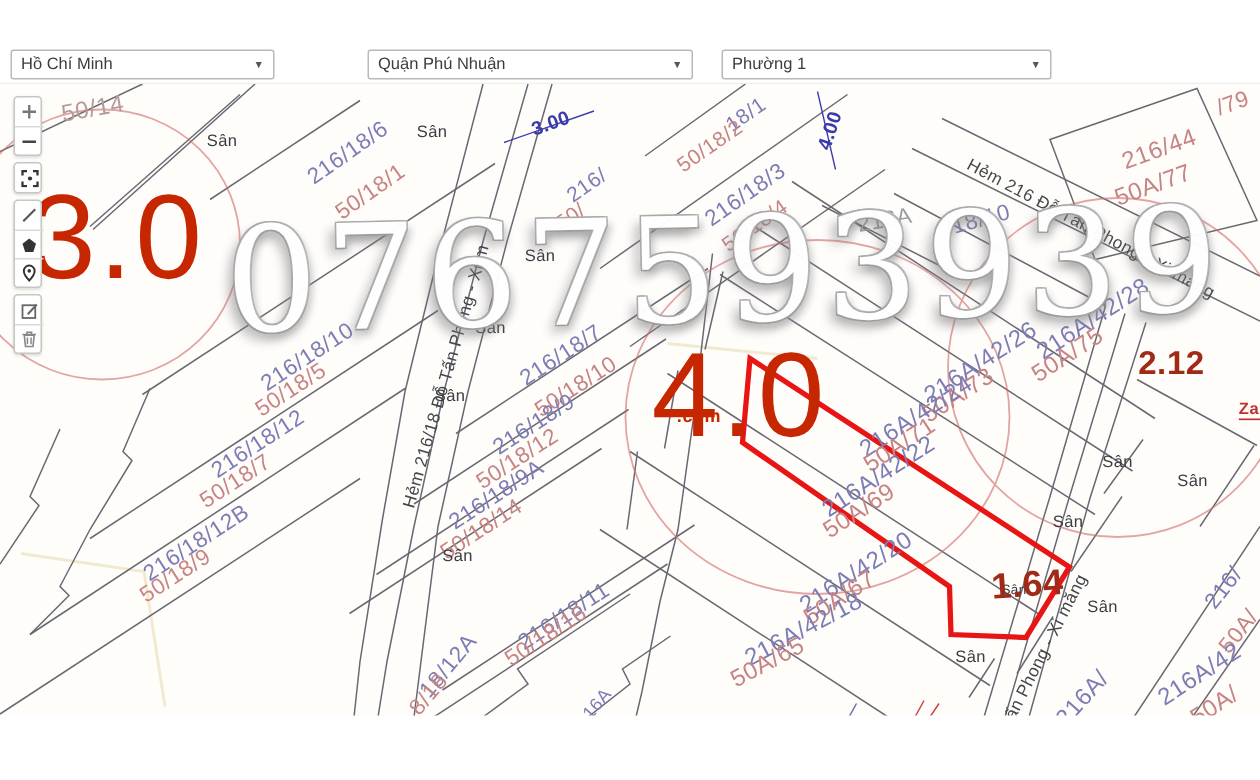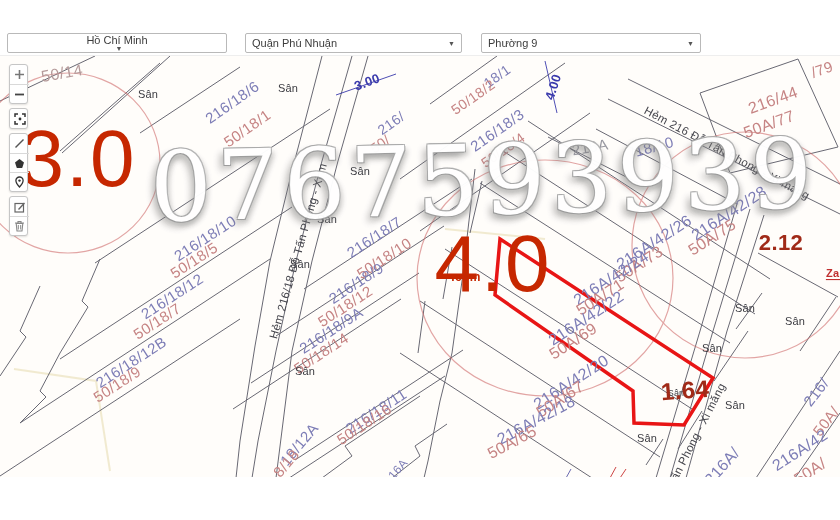--- a/index.html
+++ b/index.html
@@ -47,30 +47,30 @@
         cursor:pointer;box-sizing:border-box;}
   .tbtn + .tbtn{border-top:1px solid #d9d9d9;}
   .tbtn svg{position:static;display:block;} .sp4{height:4px;}
 
   .footer{position:absolute;left:0;top:477px;width:840px;height:43px;background:#fff;z-index:20;}
 </style>
 </head>
 <body>
 
 <div class="header">
-  <div class="select" style="left:7px;width:220px;flex-direction:column;">
+  <div class="select" style="left:7px;width:176px;">
     <span class="val">Hồ Chí Minh</span>
     <span class="caret">▼</span>
   </div>
   <div class="select" style="left:245px;width:217px;gap:36px;">
     <span class="val">Quận Phú Nhuận</span>
     <span class="caret">▼</span>
   </div>
   <div class="select" style="left:481px;width:220px;">
-    <span class="val">Phường 9</span>
+    <span class="val">Phường 1</span>
     <span class="caret">▼</span>
   </div>
 </div>
 
 <div class="map">
   <svg width="840" height="422" viewBox="0 55 840 422">
 
     <g stroke="#e9e1ba" stroke-width="2" fill="none" opacity=".65">
       <path d="M14,368 L96,380 L110,470"></path>
       <path d="M445,228 L545,238"></path>

